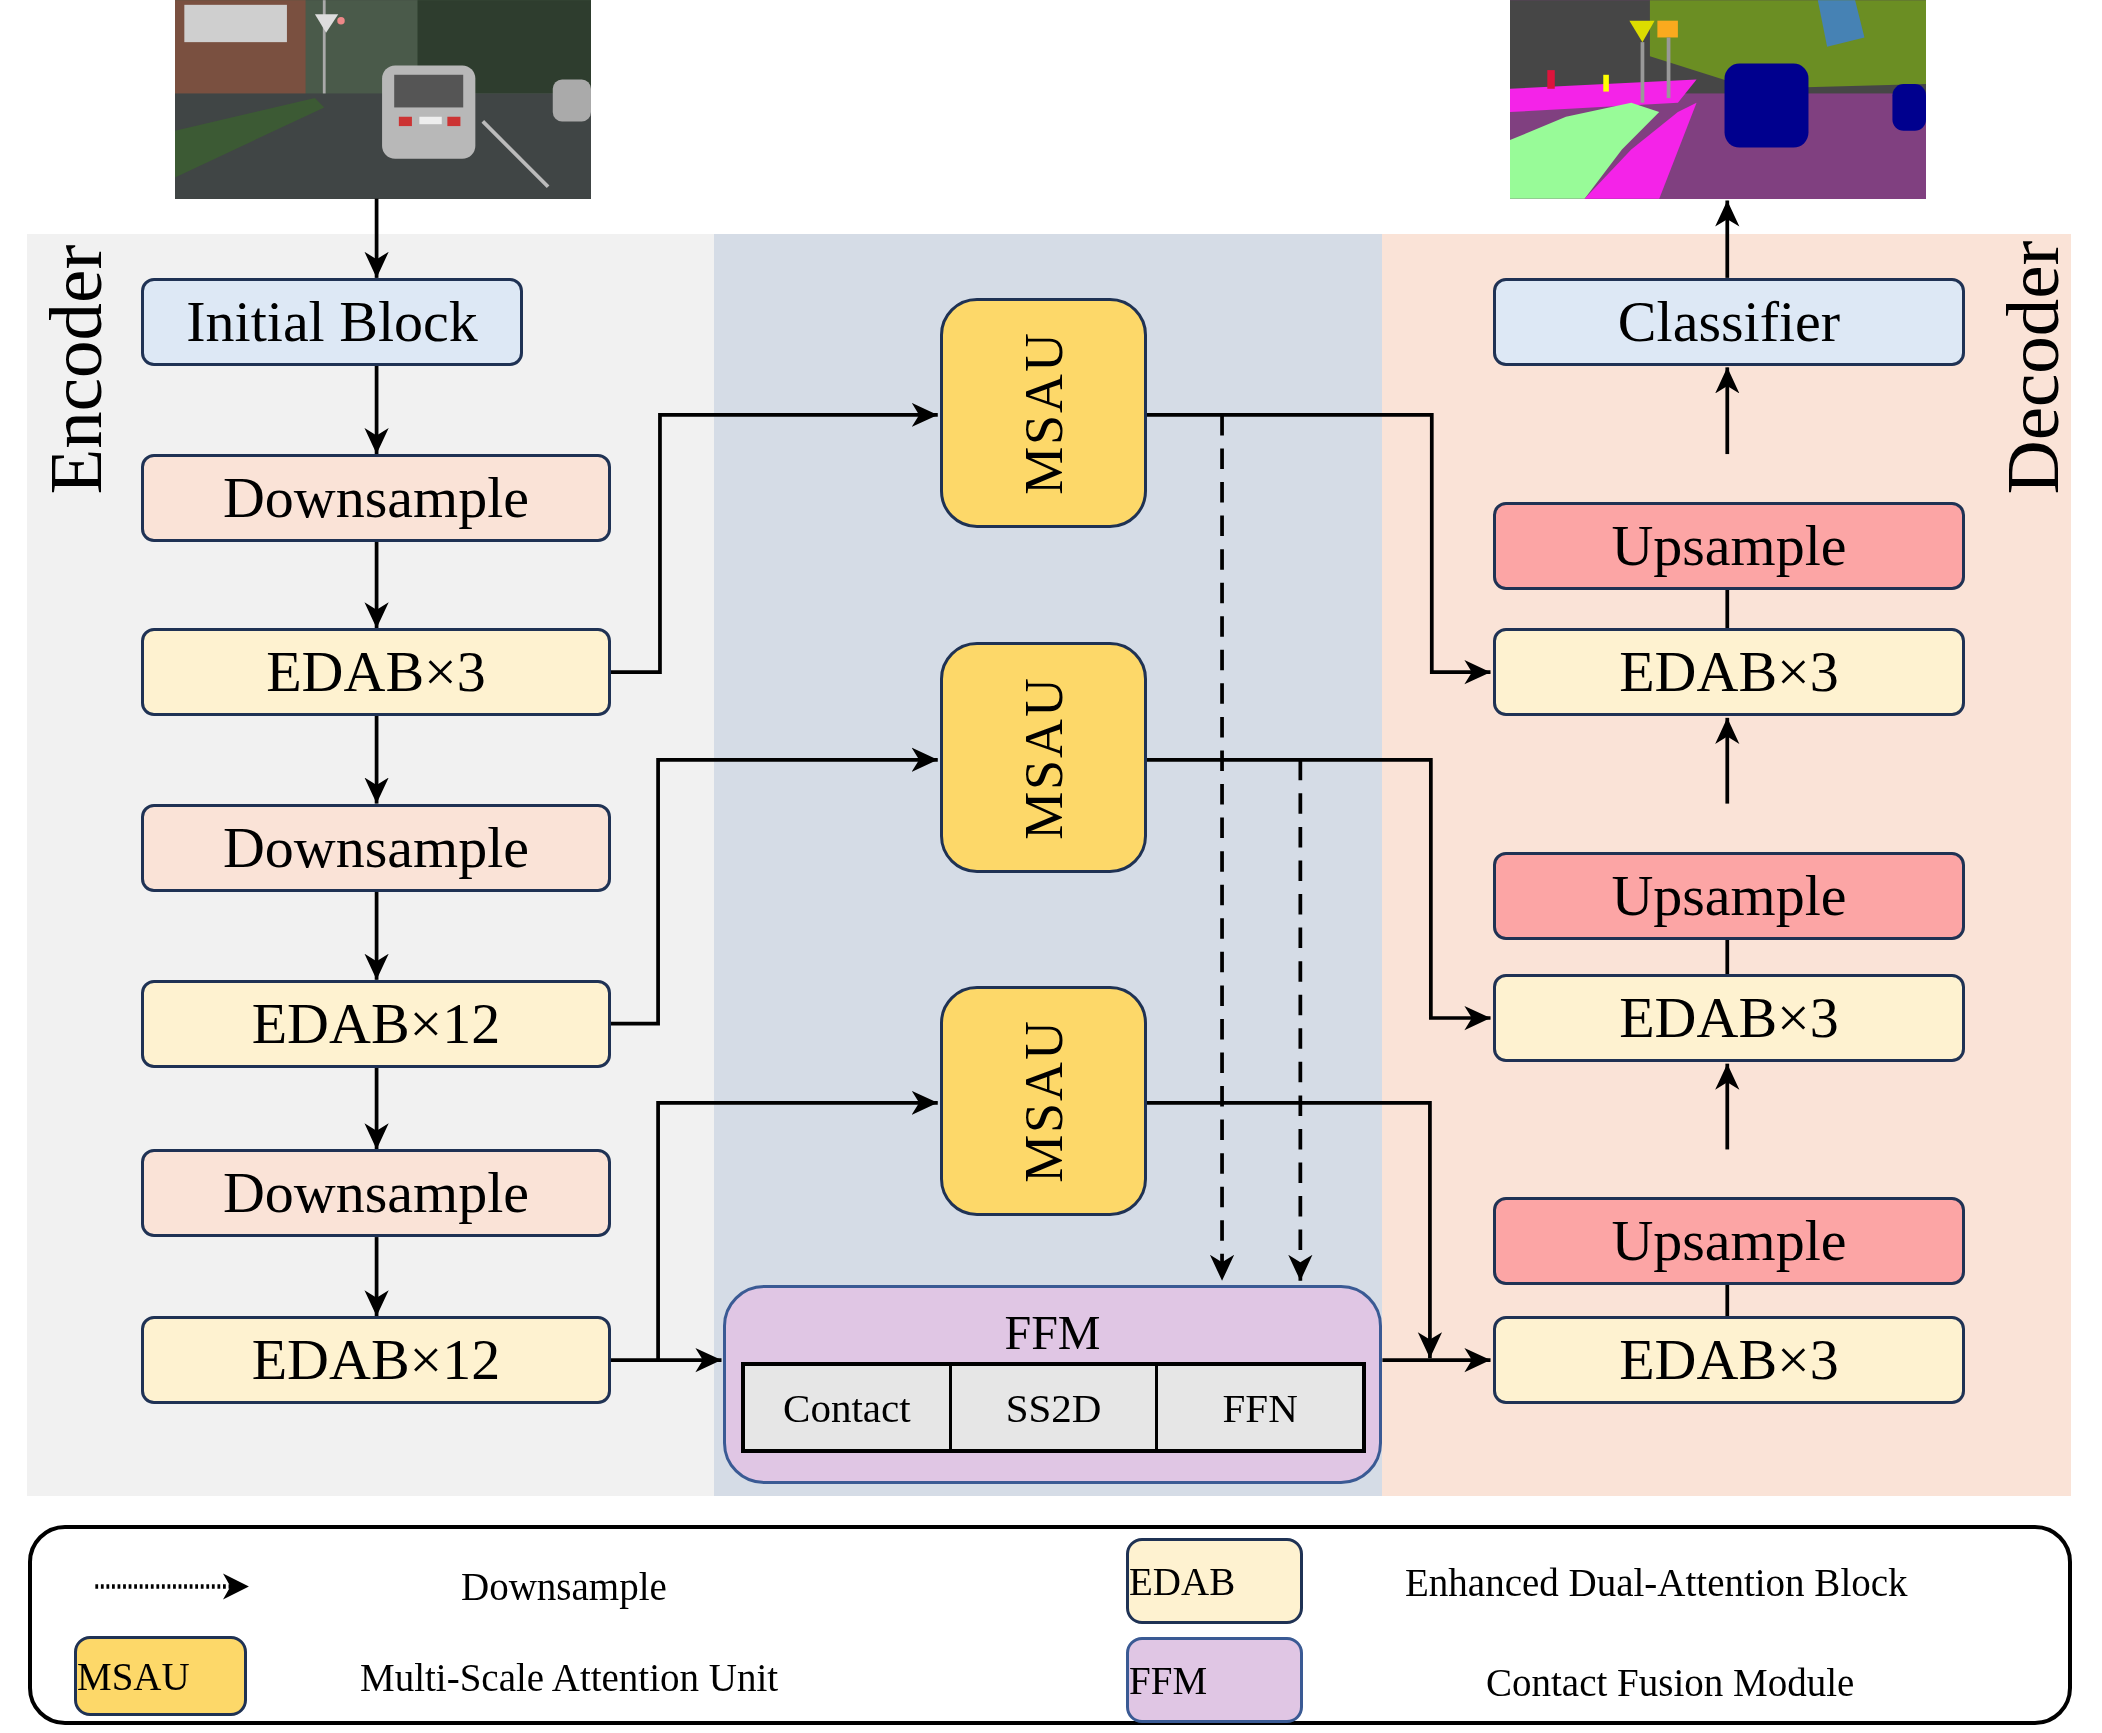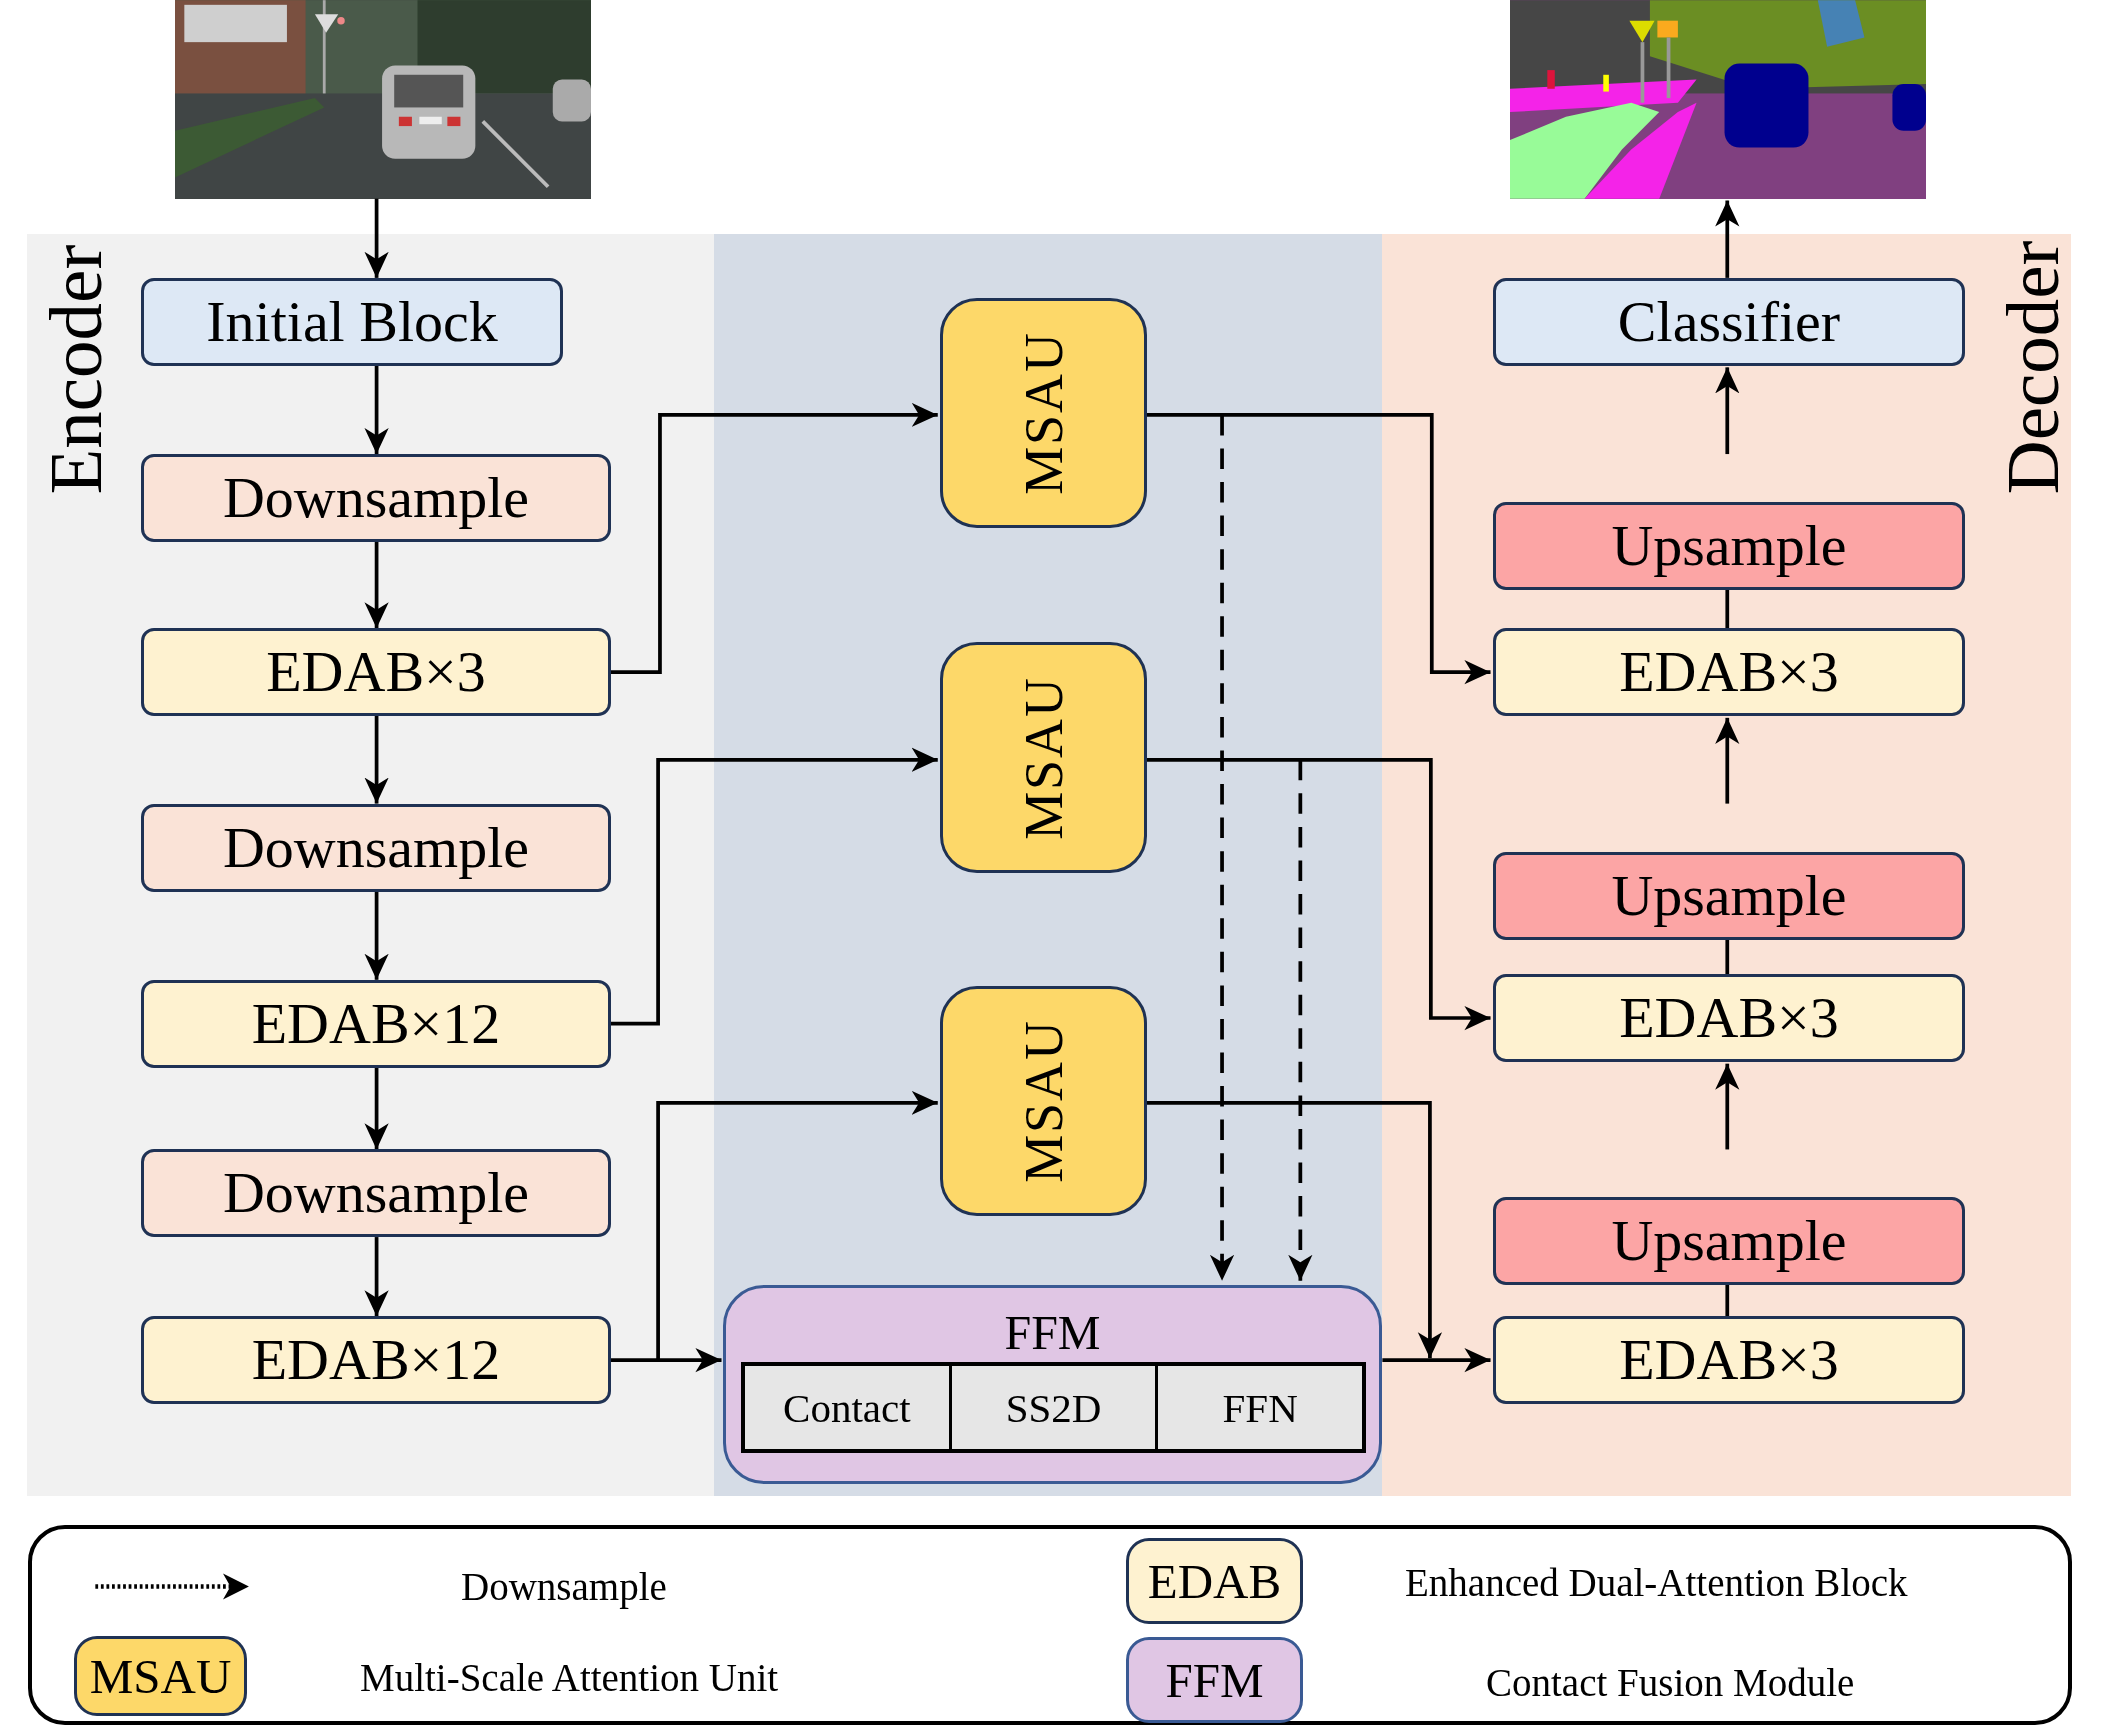--- a/index.html
+++ b/index.html
@@ -18,22 +18,22 @@
   .msau span { transform: rotate(-90deg); display: inline-block; font-size: 54px; letter-spacing: 1.9px; }
   .side-label { position: absolute; font-size: 75px; transform: rotate(-90deg); transform-origin: center; white-space: nowrap; }
   .photo { position: absolute; overflow: hidden; }
   .ffm { position: absolute; box-sizing: border-box; background: #e0c6e4; border: 3.7px solid #3a5a94; border-radius: 41px; }
   .ffm-title { position: absolute; left: 0; right: 0; text-align: center; font-size: 48px; }
   .ffm-table { position: absolute; display: flex; box-sizing: border-box; border: 4.7px solid #000; background: #e6e6e6; }
   .ffm-cell { flex: 1; display: flex; align-items: center; justify-content: center; font-size: 41px; border-right: 3.7px solid #000; }
   .ffm-cell:last-child { border-right: none; }
   .legend { position: absolute; box-sizing: border-box; border: 4.7px solid #000; border-radius: 37px; background: #fff; }
   .legend-text { position: absolute; font-size: 39px; white-space: nowrap; }
-  .legend-swatch { position: absolute; box-sizing: border-box; border: 3.7px solid #1f3254; border-radius: 23px;
-                   display: flex; align-items: center; justify-content: center; font-size: 49px; }
+  .legend-swatch { position: absolute; box-sizing: border-box; border: 3.7px solid #1f3254; border-radius: 16px;
+                   display: flex; align-items: center; font-size: 39px; }
 </style>
 </head>
 <body>
 
 <div class="panel" style="left:27px;top:234px;width:687px;height:1262px;background:#f1f1f1;"></div>
 <div class="panel" style="left:714px;top:234px;width:668px;height:1262px;background:#d5dce6;"></div>
 <div class="panel" style="left:1382px;top:234px;width:689px;height:1262px;background:#fae3d7;"></div>
 
 <div class="photo" style="left:175px;top:0;width:416px;height:199px;background:#3d463d;">
   <svg width="416" height="199" viewBox="0 0 446 213">
@@ -115,21 +115,21 @@
   </g>
   <g stroke="#000" stroke-width="4" fill="none" stroke-dasharray="22,14">
     <line x1="1311" y1="445" x2="1311" y2="1374" marker-end="url(#ahL)"></line>
     <line x1="1395" y1="815" x2="1395" y2="1374" marker-end="url(#ahL)"></line>
   </g>
 </svg>
 
 <div class="side-label" style="left:-9.3px;top:364px;width:168px;height:93px;text-align:center;line-height:93px;">Encoder</div>
 <div class="side-label" style="left:1948px;top:364px;width:168px;height:93px;text-align:center;line-height:93px;">Decoder</div>
 
-<div class="box blue" style="left:141px;top:278px;width:422px;height:88px;">
+<div class="box blue" style="left:141px;top:278px;width:382px;height:88px;">
     <span>Initial Block</span>
   </div>
 <div class="box peach" style="left:141px;top:454px;width:470px;height:88px;">
     <span>Downsample</span>
   </div>
 <div class="box yellow" style="left:141px;top:628px;width:470px;height:88px;">
     <span>EDAB×3</span>
   </div>
 <div class="box peach" style="left:141px;top:804px;width:470px;height:88px;">
     <span>Downsample</span>

